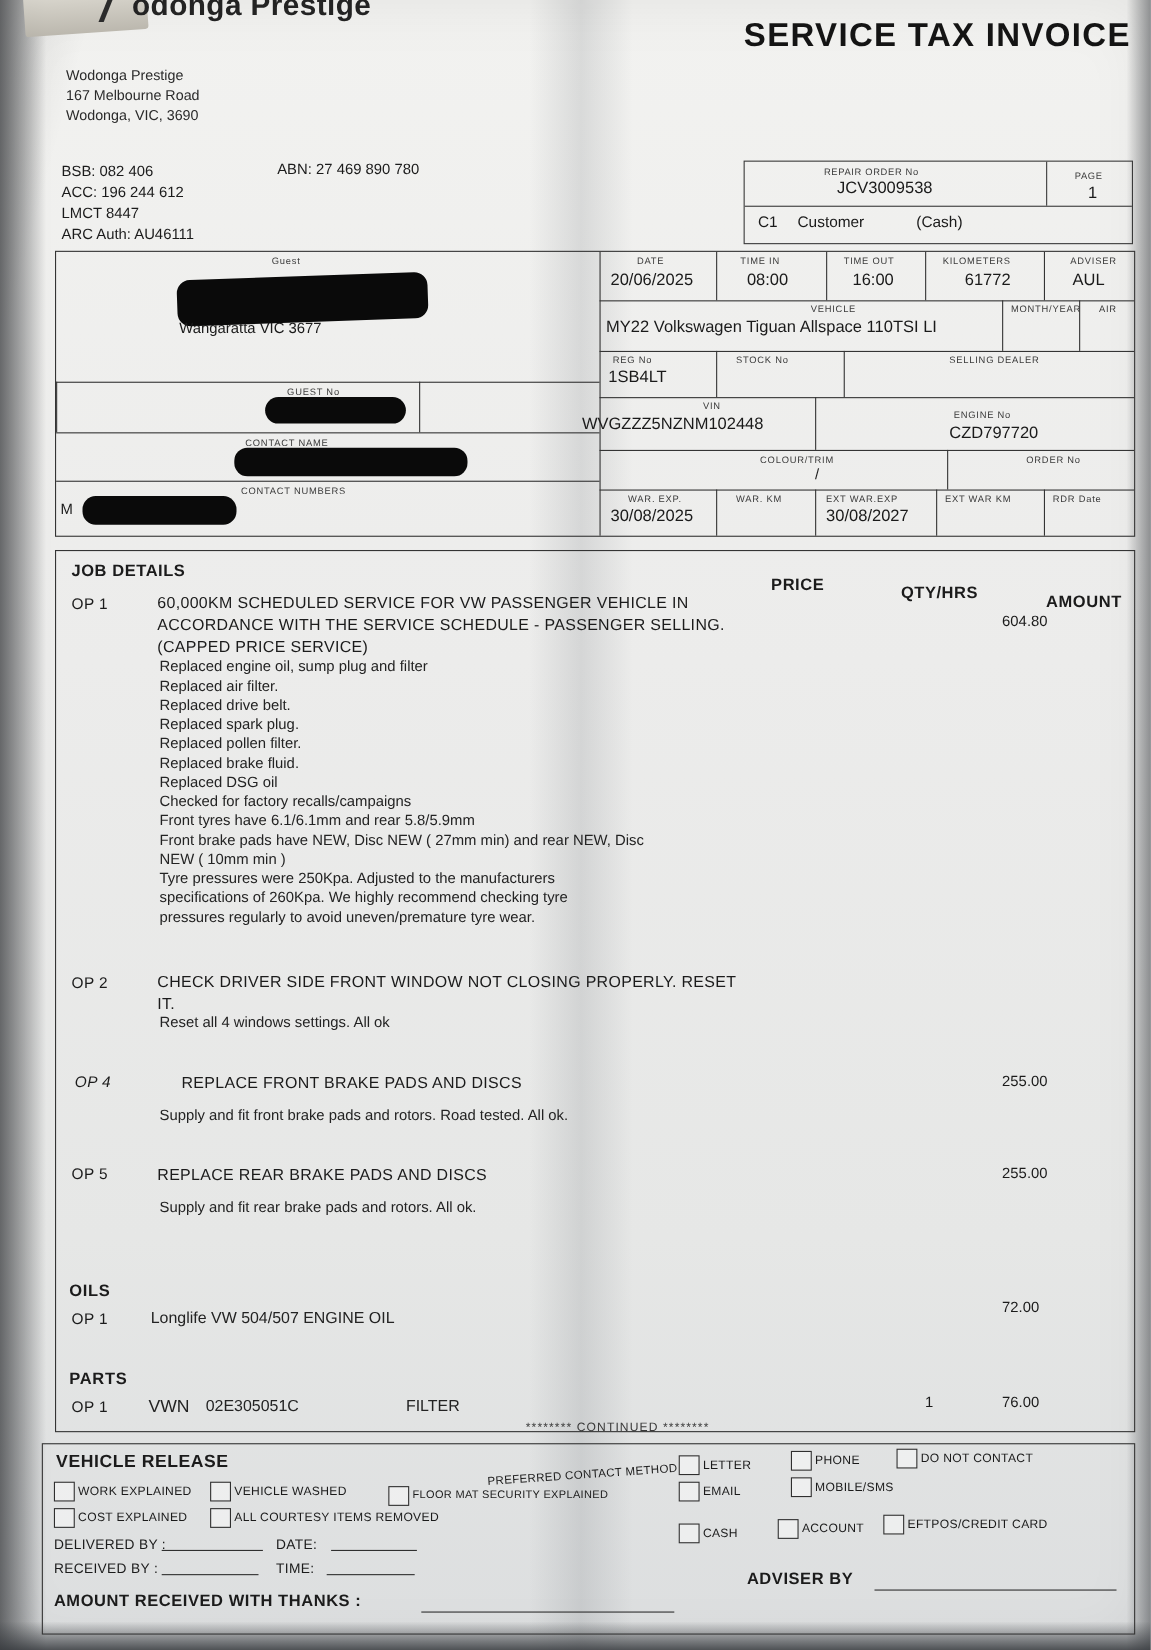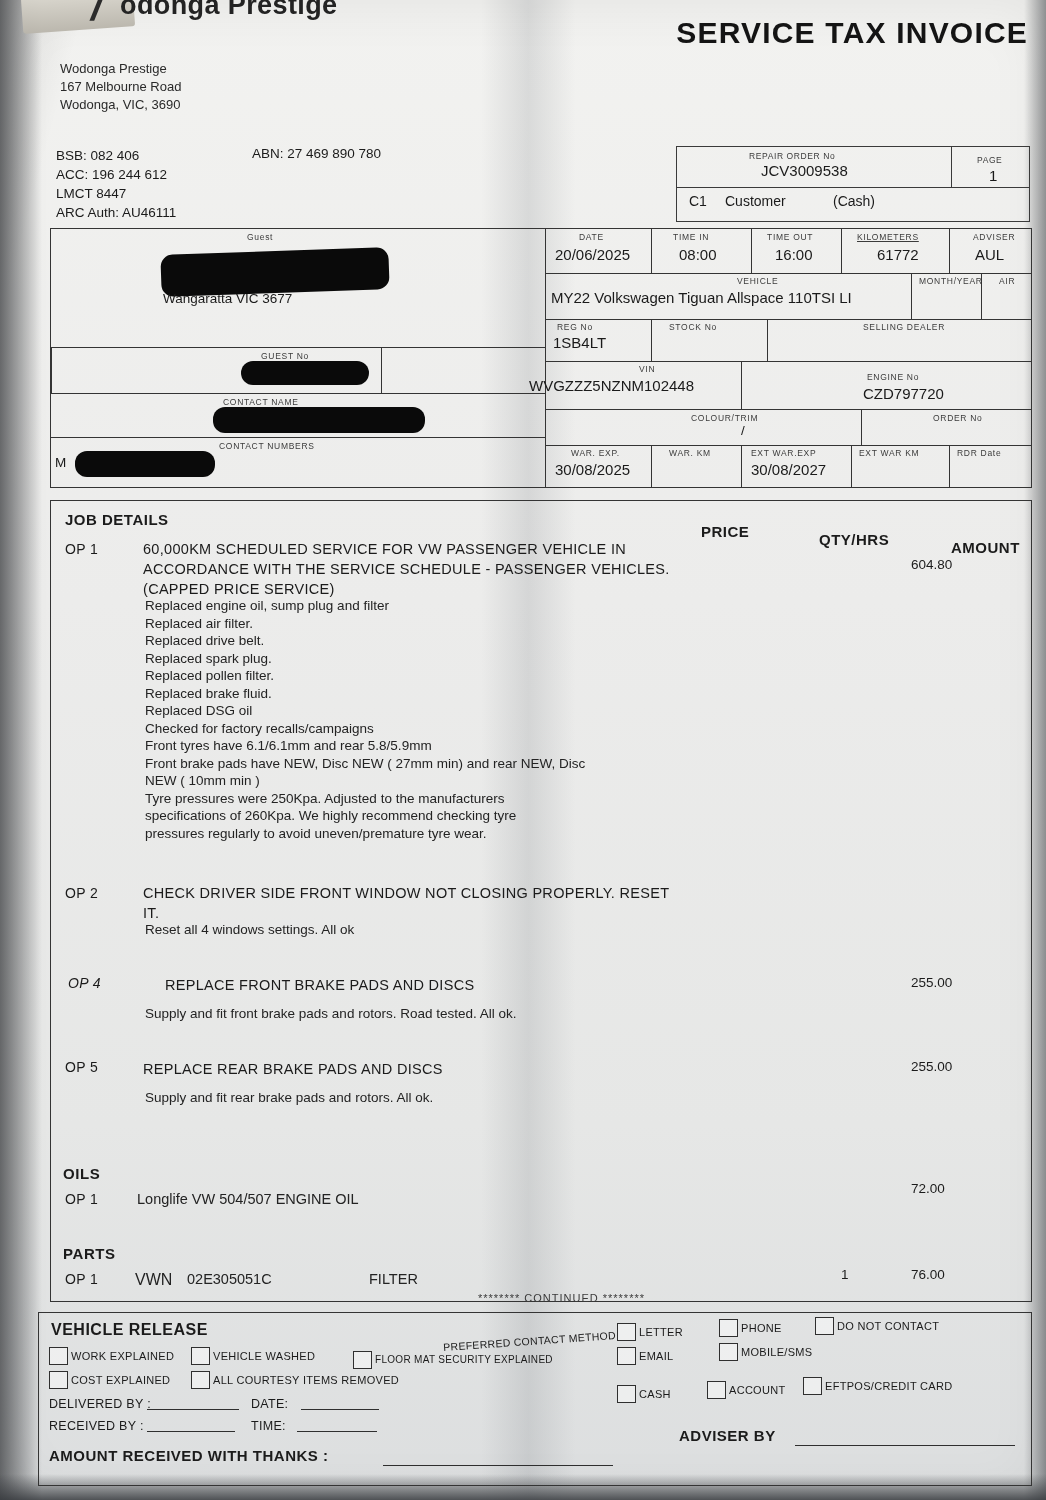--- a/index.html
+++ b/index.html
@@ -159,21 +159,21 @@
     <div class="lbl" style="left:168px;top:212px;">CONTACT NUMBERS</div>
     <div class="val sm" style="left:4px;top:226px;">M</div>
     <div class="redact" style="left:24px;top:222px;width:140px;height:26px;"></div>
 
     <div class="lbl" style="left:528px;top:3px;">DATE</div>
     <div class="val" style="left:504px;top:17px;">20/06/2025</div>
     <div class="lbl" style="left:622px;top:3px;">TIME IN</div>
     <div class="val" style="left:628px;top:17px;">08:00</div>
     <div class="lbl" style="left:716px;top:3px;">TIME OUT</div>
     <div class="val" style="left:724px;top:17px;">16:00</div>
-    <div class="lbl" style="left:806px;top:3px;text-decoration:underline;">KILOMETERS</div>
+    <div class="lbl" style="left:806px;top:3px;">KILOMETERS</div>
     <div class="val" style="left:826px;top:17px;">61772</div>
     <div class="lbl" style="left:922px;top:3px;">ADVISER</div>
     <div class="val" style="left:924px;top:17px;">AUL</div>
 
     <div class="lbl" style="left:686px;top:47px;">VEHICLE</div>
     <div class="val" style="left:500px;top:60px;">MY22 Volkswagen Tiguan Allspace 110TSI LI</div>
     <div class="lbl" style="left:868px;top:47px;">MONTH/YEAR</div>
     <div class="lbl" style="left:948px;top:47px;">AIR</div>
 
     <div class="lbl" style="left:506px;top:93px;">REG No</div>
@@ -200,21 +200,21 @@
   </div>
 
   <div class="jobbox">
     <div class="jobhdr" style="left:14px;top:10px;">JOB DETAILS</div>
     <div class="jobhdr" style="left:650px;top:22px;">PRICE</div>
     <div class="jobhdr" style="left:768px;top:30px;">QTY/HRS</div>
     <div class="jobhdr" style="left:900px;top:38px;">AMOUNT</div>
 
     <div class="opcode" style="left:14px;top:40px;">OP 1</div>
     <div class="optitle" style="left:92px;top:38px;width:620px;white-space:pre-line;">60,000KM SCHEDULED SERVICE FOR VW PASSENGER VEHICLE IN
-ACCORDANCE WITH THE SERVICE SCHEDULE - PASSENGER VEHICLES.
+ACCORDANCE WITH THE SERVICE SCHEDULE - PASSENGER SELLING.
 (CAPPED PRICE SERVICE)</div>
     <div class="opbody" style="left:94px;top:96px;width:620px;white-space:pre-line;">Replaced engine oil, sump plug and filter
 Replaced air filter.
 Replaced drive belt.
 Replaced spark plug.
 Replaced pollen filter.
 Replaced brake fluid.
 Replaced DSG oil
 Checked for factory recalls/campaigns
 Front tyres have 6.1/6.1mm and rear 5.8/5.9mm

